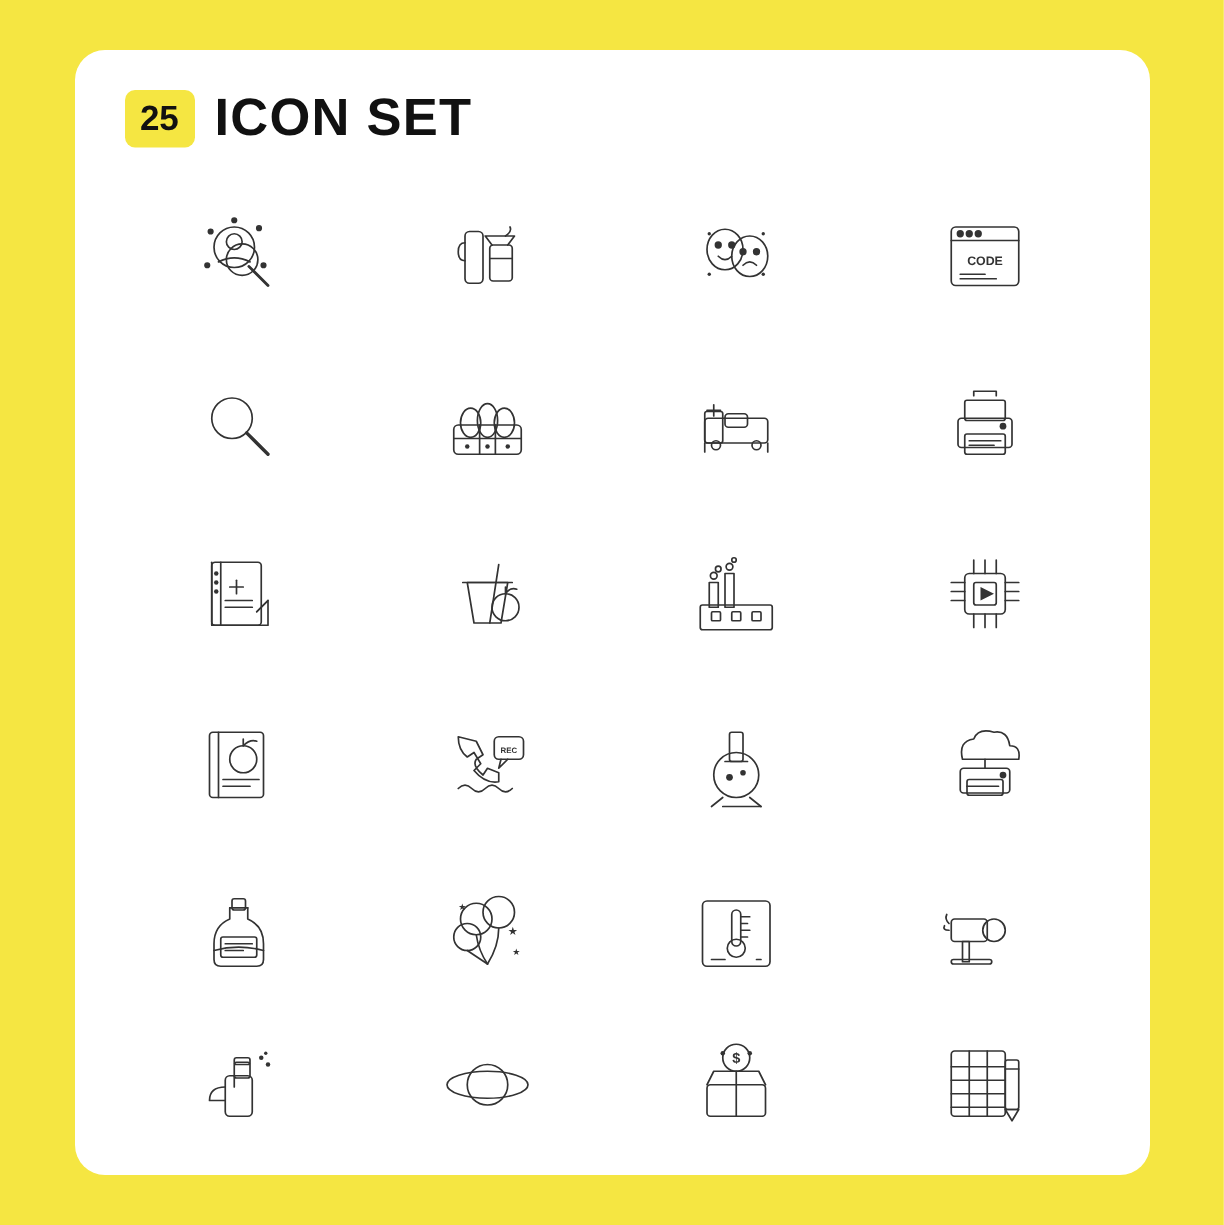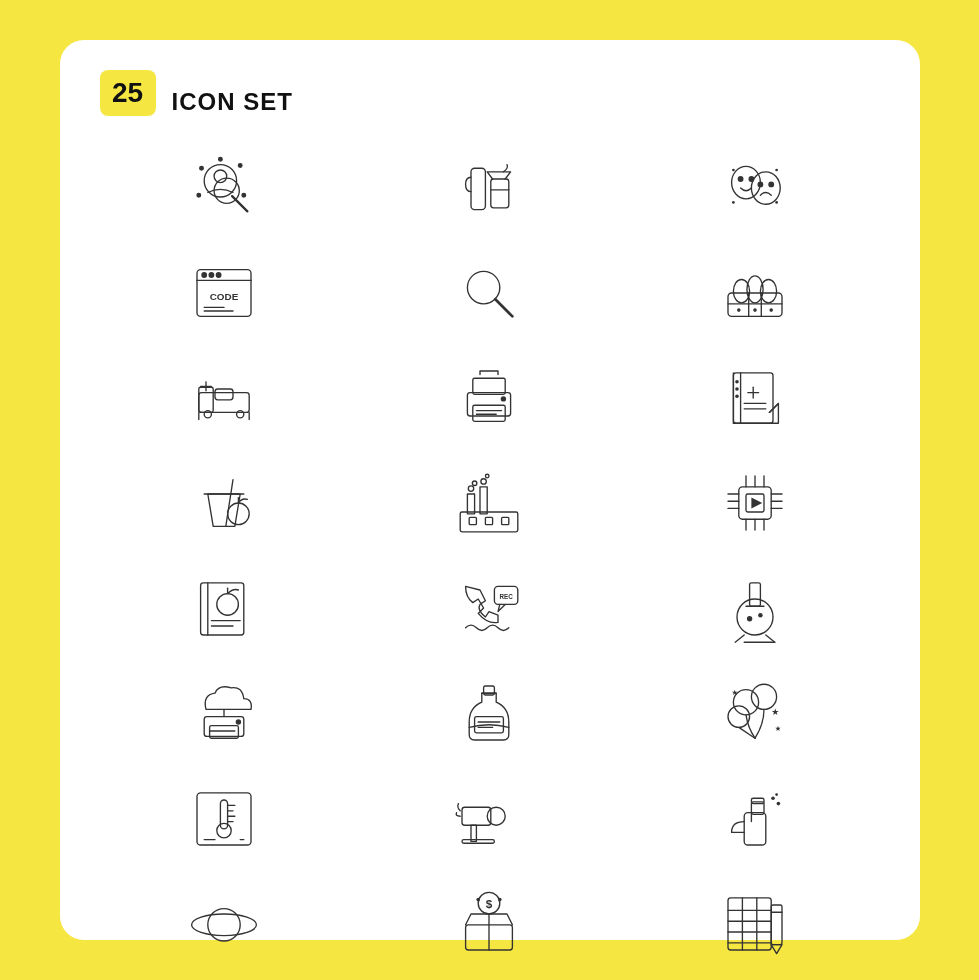--- a/index.html
+++ b/index.html
@@ -33,28 +33,28 @@
       width: 56px;
       height: 46px;
       display: flex;
       align-items: center;
       justify-content: center;
       font-size: 28px;
       font-weight: bold;
       color: #111;
     }
     .title {
-      font-size: 24px;
+      font-size: 42px;
       font-weight: bold;
       color: #111;
       letter-spacing: 1px;
     }
     .icon-grid {
       display: grid;
-      grid-template-columns: repeat(3, 1fr);
+      grid-template-columns: repeat(4, 1fr);
       grid-template-rows: repeat(5, 1fr);
       gap: 17px;
       flex: 1;
     }
     .icon-cell {
       display: flex;
       align-items: center;
       justify-content: center;
       padding: 8px;
     }

